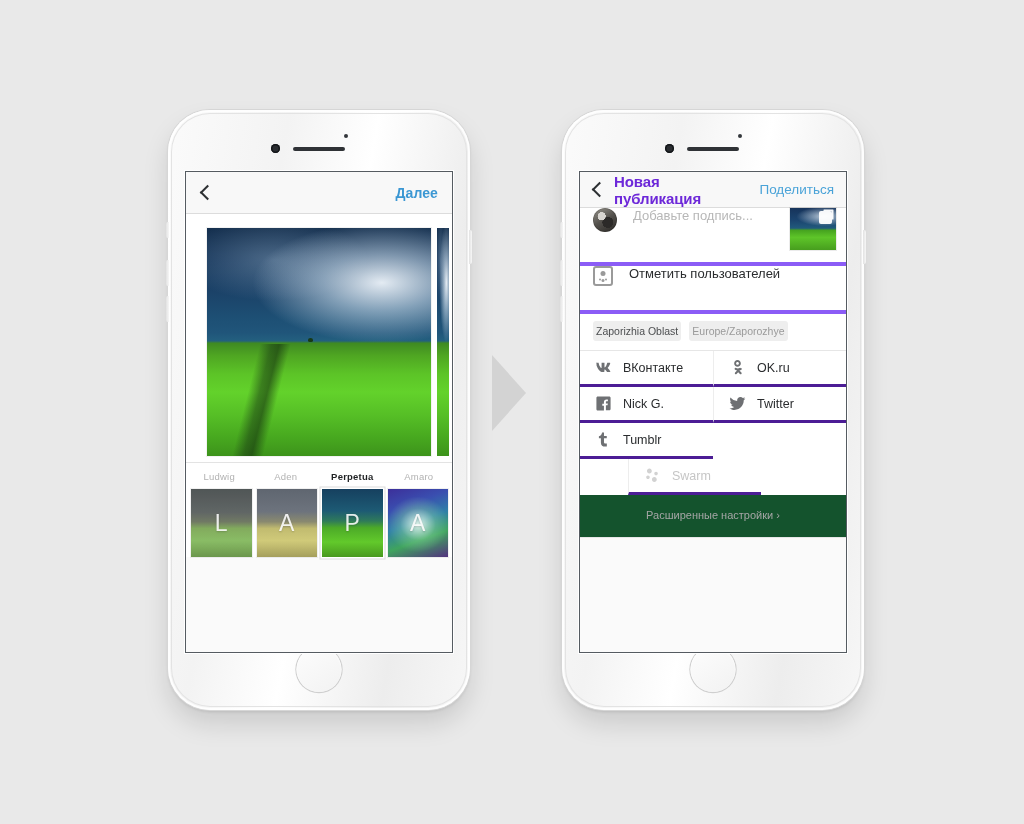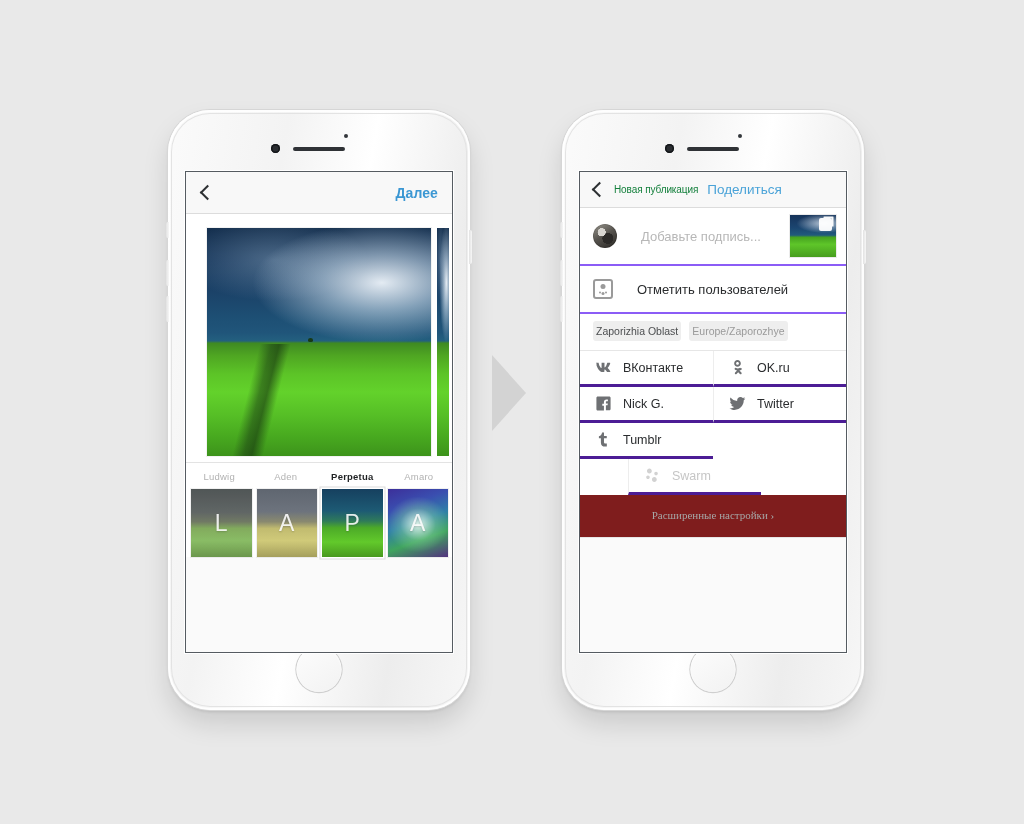--- a/index.html
+++ b/index.html
@@ -153,26 +153,26 @@
     font-size:23px; font-weight:300; line-height:1;
     text-shadow:0 1px 2px rgba(0,0,0,.18);
   }
   .filters-pad{ height:58px; background:#fff; }
 
   
   .nav2{
     height:36px; background:#f8f8f8; border-bottom:1px solid #dcdcdc;
     display:flex; align-items:center; padding:0 12px; gap:9px;
   }
-  .nav2-title{ font-size:10px; font-weight:400; color:#15803d; letter-spacing:-.1px; }
+  .nav2-title{ font-size:15px; font-weight:700; color:#6d28d9; letter-spacing:-.1px; }
   .nav2-share{ font-size:13.5px; color:#4aa3d8; font-weight:400; }
 
   .row{
-    background:#fff; border-bottom:2px solid #8b5cf6;
-    display:flex; align-items:center; gap:24px;
+    background:#fff; border-bottom:4px solid #8b5cf6;
+    display:flex; gap:16px;
     padding:0 13px; min-height:48px;
   }
   .caption-row{ min-height:58px; padding:0 10px 0 13px; }
   .avatar{
     width:24px; height:24px; border-radius:50%; flex:none;
     background:
       radial-gradient(circle at 36% 34%, #d8d5d0 0 18%, rgba(216,213,208,0) 19%),
       radial-gradient(circle at 62% 60%, #2c2a28 0 26%, rgba(44,42,40,0) 27%),
       linear-gradient(150deg,#9a978f 0%,#55524d 48%,#292724 100%);
     box-shadow: inset 0 0 0 1px rgba(0,0,0,.12);
@@ -233,21 +233,21 @@
     font-size:12.5px; color:#2a2c2e;
   }
   .social-cell.col2{ border-left:1px solid #ededed; }
   .social-cell.off{ color:#c6c6c6;margin-left:48px; }
   .s-ico{ width:17px; height:17px; flex:none; color:#6e7073; }
   .social-cell.off .s-ico{ color:#d2d2d2; }
   .s-ico svg{ display:block; width:17px; height:17px; fill:currentColor; }
 
   .adv{
     text-align:center; font-size:11px; color:#a6a6a6;
-    padding:14px 0 16px; background:#7f1d1d; border-bottom:1px solid #e6e6e6;font-family:Liberation Serif, serif;
+    padding:14px 0 16px; background:#14532d; border-bottom:1px solid #e6e6e6;
   }
   .screen-fill{ background:#fafafa; flex:1; }
   .screen-col{ display:flex; flex-direction:column; height:100%; }
 
   
   .arrow{
     position:absolute; left:492px; top:355px;
     width:0; height:0;
     border-top:38px solid transparent;
     border-bottom:38px solid transparent;

